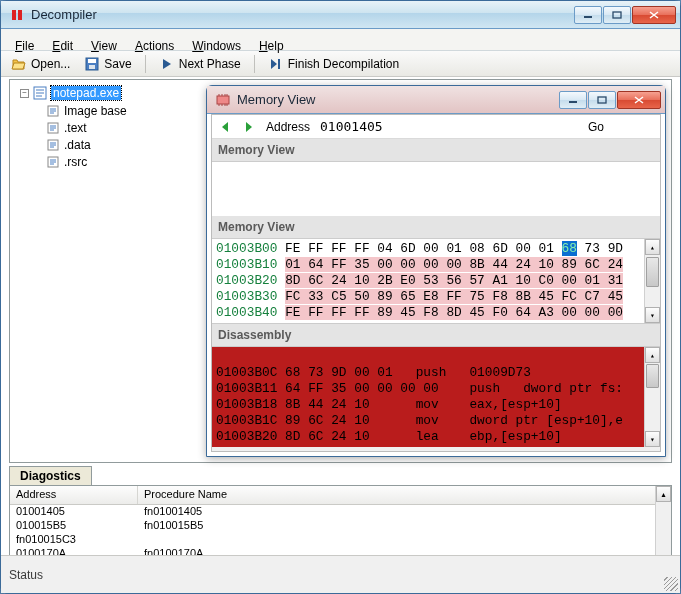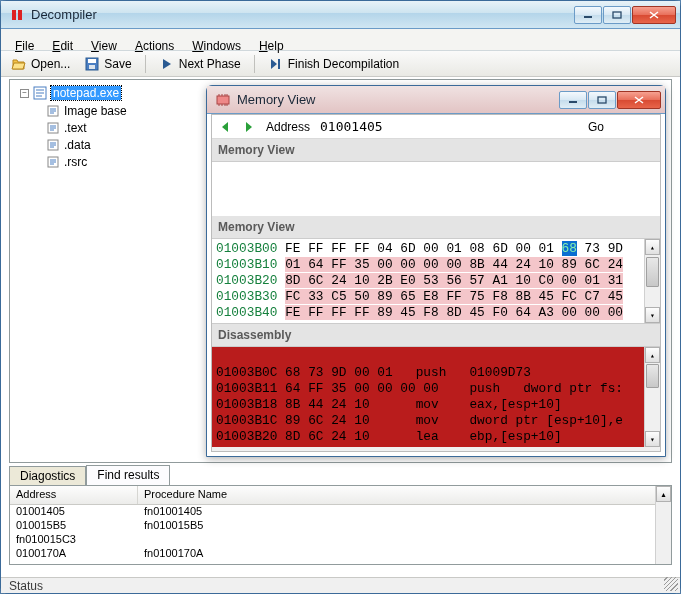--- a/index.html
+++ b/index.html
@@ -109,21 +109,21 @@
   background: #f0f0f0; border-left: 1px solid #d0d0d0;
 }
 .scroll-arrow { height: 16px; border: 1px solid #b0b0b0; background: linear-gradient(#fdfdfd,#e0e0e0); display: flex; align-items: center; justify-content: center; font-size: 8px; }
 .scroll-thumb { position: absolute; left: 1px; right: 1px; height: 30px; top: 18px; background: linear-gradient(#e8e8e8,#c8c8c8); border: 1px solid #a0a0a0; border-radius: 1px; }
 .disasm-area { background: #b91c1c; font-family: Consolas, "Courier New", monospace; font-size: 12.8px; padding: 18px 4px; position: relative; height: 100px; overflow: hidden; }
 .disasm-row { white-space: pre; line-height: 16px; }
 
 .bottom-tabs {
   position: absolute; left: 8px; right: 8px; bottom: 28px; height: 100px;
 }
-.tab-strip { display: flex; height: 20px; }
+.tab-strip { display: flex; height: 20px; font-weight: bold; }
 .tab {
   padding: 2px 10px; border: 1px solid #919b9c; border-bottom: none;
   background: #f4f3ee; font-size: 12px; position: relative;
 }
 .tab.active { background: #fcfcfe; z-index: 2; }
 .tab:not(.active) { top: 1px; background: #ece9d8; }
 .tab-body {
   border: 1px solid #919b9c; height: 80px; background: #fff;
   position: relative;
 }
@@ -132,21 +132,21 @@
   border-bottom: 1px solid #cacac6; font-size: 11px;
 }
 .results-header .col { padding: 2px 6px; border-right: 1px solid #d6d6d2; }
 .col-addr { width: 128px; }
 .col-proc { flex: 1; }
 .results-body { font-size: 11px; font-family: Tahoma, sans-serif; overflow: hidden; position: relative; height: 60px; }
 .result-row { display: flex; height: 14px; }
 .result-row .cell { padding: 0 6px; }
 
 .statusbar {
-  position: absolute; left: 0; right: 0; bottom: 0; height: 16px;
+  position: absolute; left: 0; right: 0; bottom: 0; height: 38px;
   border-top: 1px solid #c9c9c6; background: #f0f0f0;
   display: flex; align-items: center; padding: 0 8px;
   font-size: 12px; color: #3a3a3a;
 }
 .resize-grip {
   position: absolute; right: 2px; bottom: 2px; width: 14px; height: 14px;
   background: repeating-linear-gradient(135deg, transparent 0 2px, #9a9a9a 2px 3px);
 }
 .menubar .menu-item span { white-space: pre; }
 </style>
@@ -272,21 +272,20 @@
               </svg></span>
             <span>.rsrc</span>
           </div>
         </div>
     </div>
   </div>
 
   <div class="bottom-tabs">
     <div class="tab-strip">
       <div class="tab">Diagostics</div>
-      <div class="tab active">Find results</div>
     </div>
     <div class="tab-body">
       <div class="results-header">
         <div class="col col-addr">Address</div>
         <div class="col col-proc">Procedure Name</div>
       </div>
       <div class="results-body" id="results-body">
           <div class="result-row">
             <div class="cell col-addr">01001405</div>
             <div class="cell col-proc">fn01001405</div>

